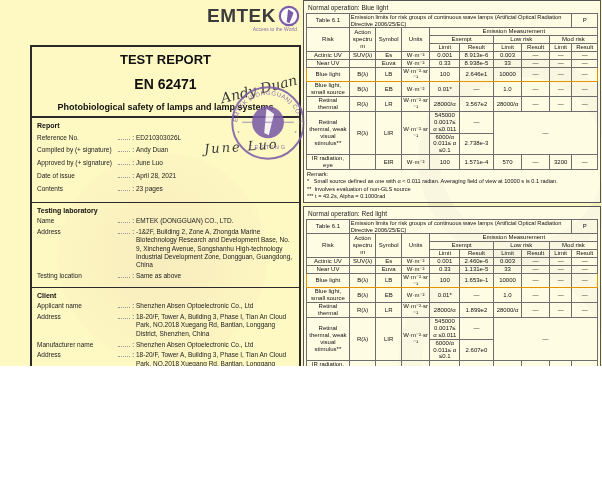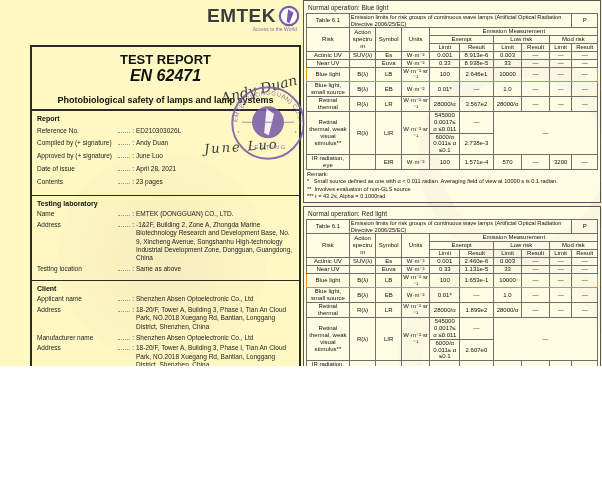--- a/index.html
+++ b/index.html
@@ -17,21 +17,21 @@
   .logo{position:absolute;top:5px;left:175px;width:125px;}
   .logo-row{display:flex;align-items:center;justify-content:flex-end;gap:2px;}
   .logo-text{font-size:19px;font-weight:bold;color:#3c3c3c;letter-spacing:0.5px;}
   .tagline{font-size:5px;color:#8a6cab;text-align:right;padding-right:3px;margin-top:-1px;}
 
   
   .doc{position:absolute;left:30px;top:45px;width:267px;height:432px;border:2px solid #2a2a2a;
        display:flex;flex-direction:column;background:transparent;}
   .doc-title{text-align:center;border-bottom:2px solid #2a2a2a;padding:5px 2px 4px;}
   .t1{font-size:13px;font-weight:bold;color:#111;}
-  .t2{font-size:16px;font-weight:bold;color:#111;margin-top:0;font-style:italic;}
+  .t2{font-size:14px;font-weight:bold;color:#111;margin-top:9px;}
   .t3{font-size:9px;font-weight:bold;color:#111;margin-top:10px;}
   #doc-sections{flex:1;display:flex;flex-direction:column;justify-content:space-between;}
   .doc-sec{padding:3px 5px 4px;}
   .doc-sec + .doc-sec{border-top:1.5px solid #2a2a2a;}
   .sec-h{font-weight:bold;font-size:7px;color:#111;margin:1px 0 2px;}
   .frow{display:flex;align-items:flex-start;font-size:6.5px;line-height:1.3;margin:2.5px 0;color:#222;}
   .sec-report .frow{margin:4.5px 0;}
   .lbl{flex:0 0 80px;}
   .dots{flex:1 1 auto;border-bottom:1px dotted #999;height:5px;margin:0 1px;min-width:3px;}
   .colon{flex:0 0 auto;margin:0 2px 0 1px;}

